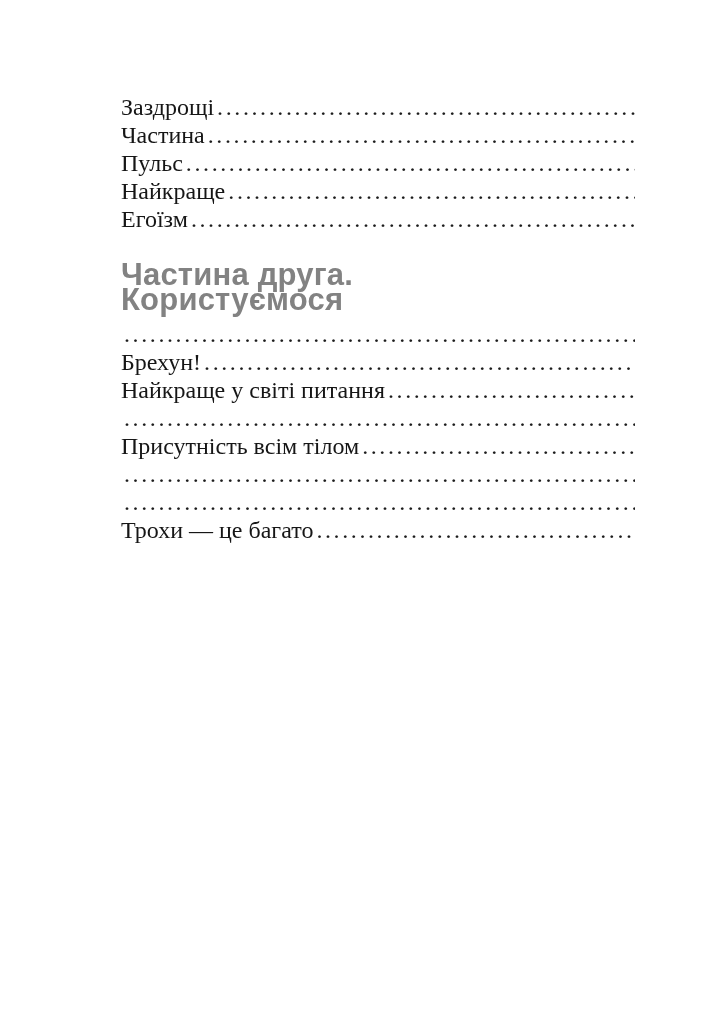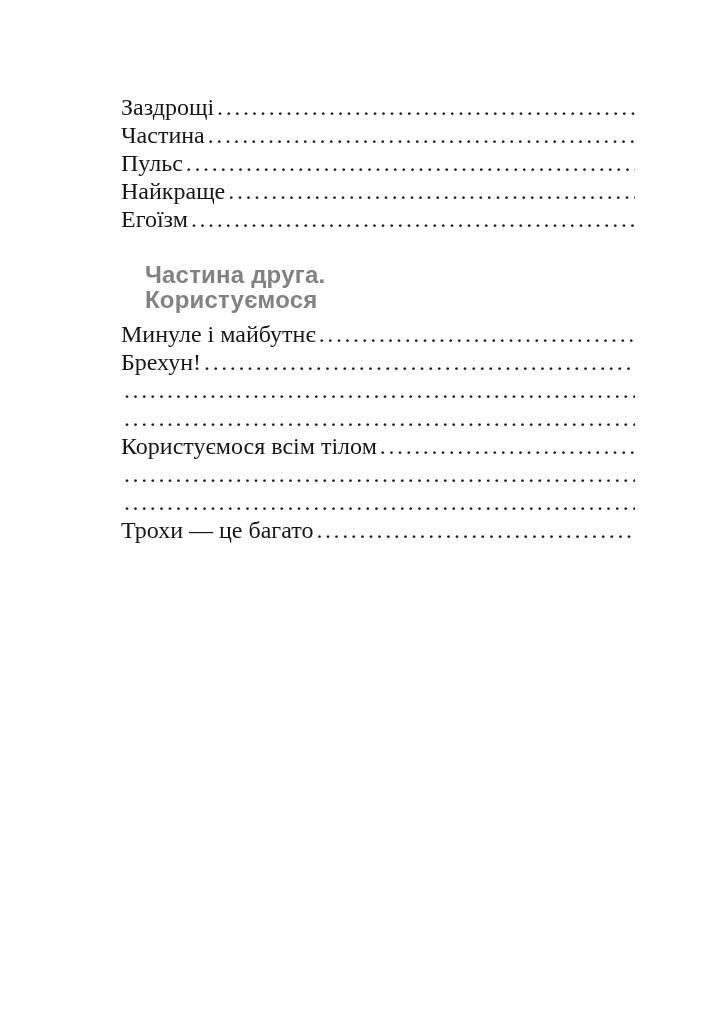--- a/index.html
+++ b/index.html
@@ -45,25 +45,24 @@
     text-align: right;
     letter-spacing: 2.6px;
     margin-left: 3px;
     color: #1c1c1c;
   }
   .section-heading {
     margin-top: 29px;
     margin-bottom: 8px;
     font-family: "Liberation Sans", "DejaVu Sans", sans-serif;
     font-weight: 700;
-    font-size: 24px;
+    font-size: 31px;
     line-height: 25px;
     color: #828282;
     letter-spacing: 0.2px;
-    margin-left: 24px;
   }
   .section-heading div {
     white-space: nowrap;
   }
 </style>
 </head>
 <body>
 
 <div class="page">
   <div class="content">
@@ -91,35 +90,35 @@
       </div>
     </div>
 
     <div class="section-heading">
       <div>Частина друга.</div>
       <div>Користуємося</div>
     </div>
 
     <div class="toc-section">
       <div class="toc-entry">
-        <span class="toc-entry-title">Минуле і майбутнє</span>
         <span class="toc-leader">................................................................................</span>
       </div>
       <div class="toc-entry">
         <span class="toc-entry-title">Брехун!</span>
         <span class="toc-leader">................................................................................</span>
       </div>
       <div class="toc-entry">
+        <span class="toc-entry-title">Найкраще у світі питання</span>
         <span class="toc-leader">................................................................................</span>
       </div>
       <div class="toc-entry">
         <span class="toc-leader">................................................................................</span>
       </div>
       <div class="toc-entry">
-        <span class="toc-entry-title">Користуємося всім тілом</span>
+        <span class="toc-entry-title">Присутність всім тілом</span>
         <span class="toc-leader">................................................................................</span>
       </div>
       <div class="toc-entry">
         <span class="toc-leader">................................................................................</span>
       </div>
       <div class="toc-entry">
         <span class="toc-leader">................................................................................</span>
       </div>
       <div class="toc-entry">
         <span class="toc-entry-title">Трохи — це багато</span>

